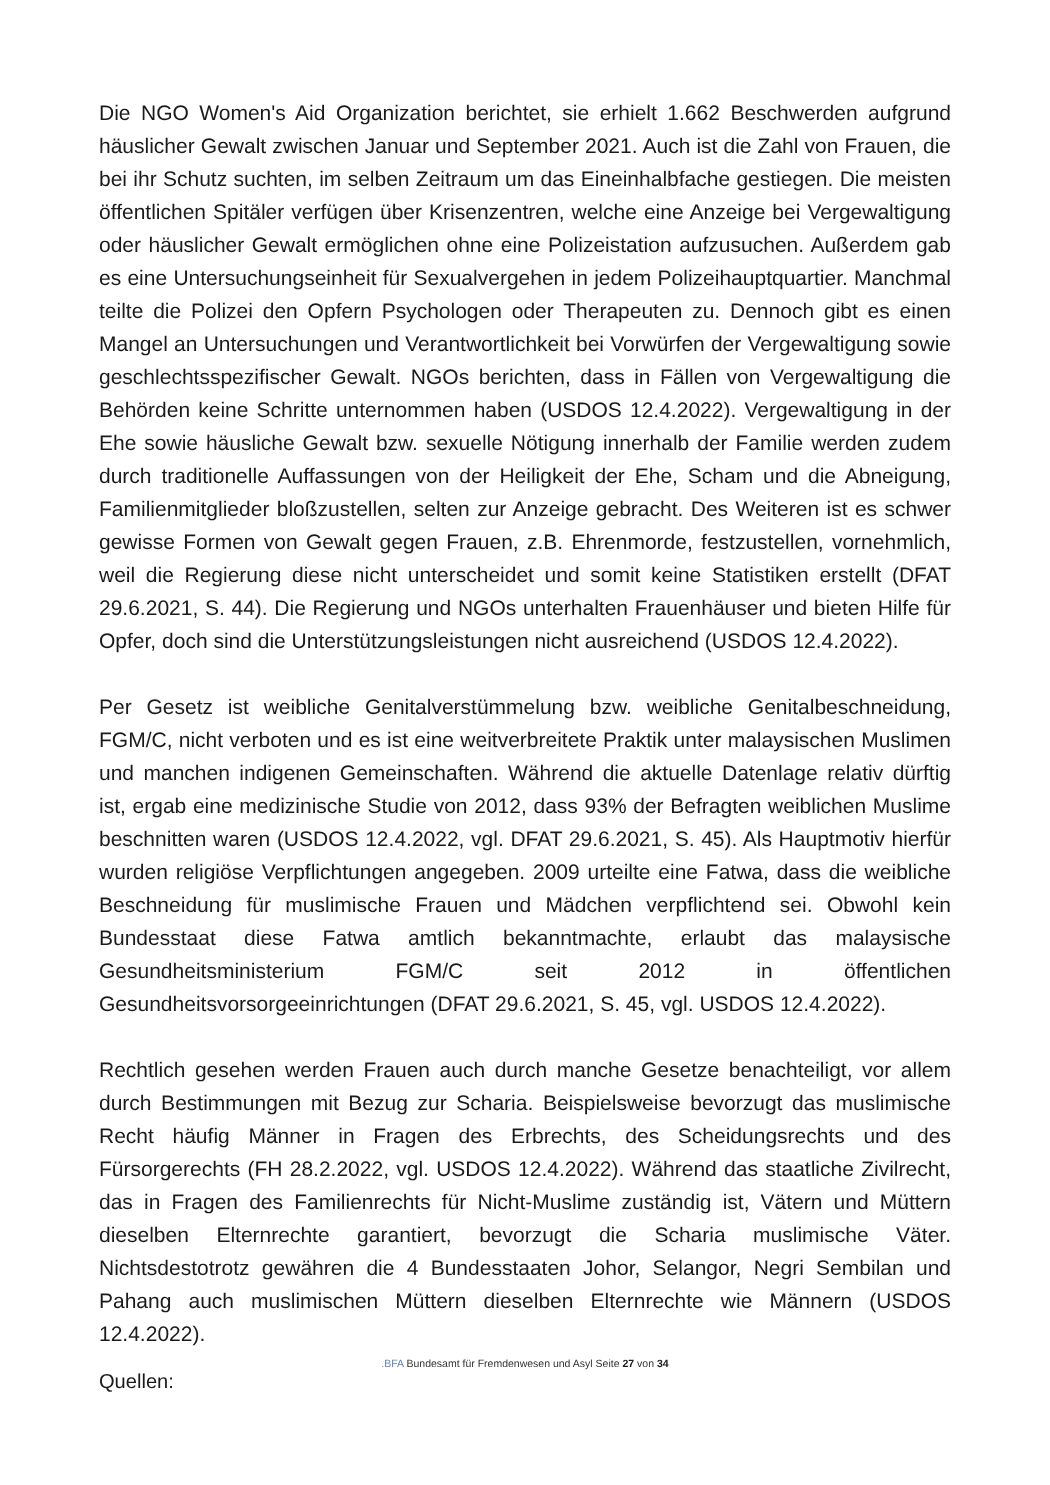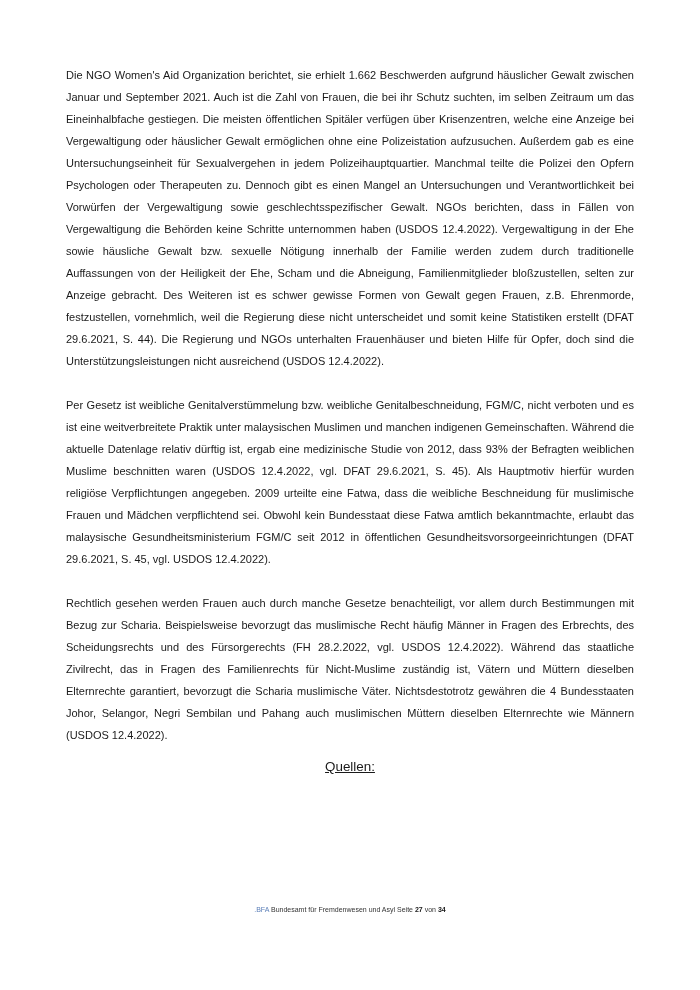--- a/index.html
+++ b/index.html
@@ -15,32 +15,30 @@
       font-family: "Liberation Sans", sans-serif;
       color: #1a1a1a;
     }
     .page {
       position: absolute;
       left: 66px;
       top: 64px;
       width: 568px;
     }
     .para {
-      font-size: 11px;
+      font-size: 14px;
       line-height: 22px;
       text-align: justify;
       margin: 0 0 22px 0;
       hyphens: none;
     }
     .sources {
       font-size: 13.4px;
       line-height: 22px;
       margin: -12px 0 0 0;
-      text-decoration: underline;
-      text-align: center;
     }
     .footer {
       position: absolute;
       top: 906px;
       left: 0;
       width: 700px;
       text-align: center;
       font-size: 7px;
       color: #333333;
     }

